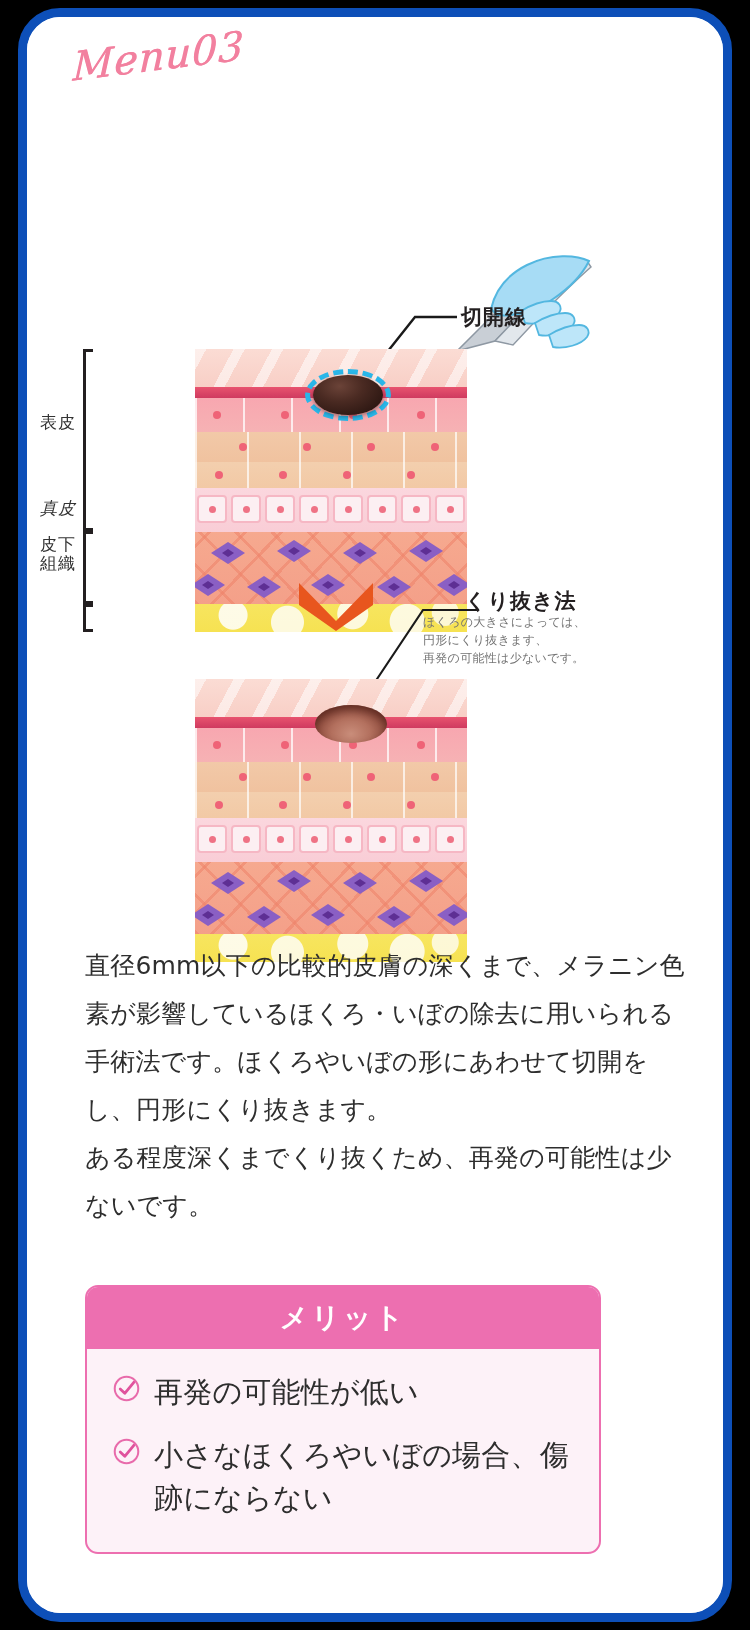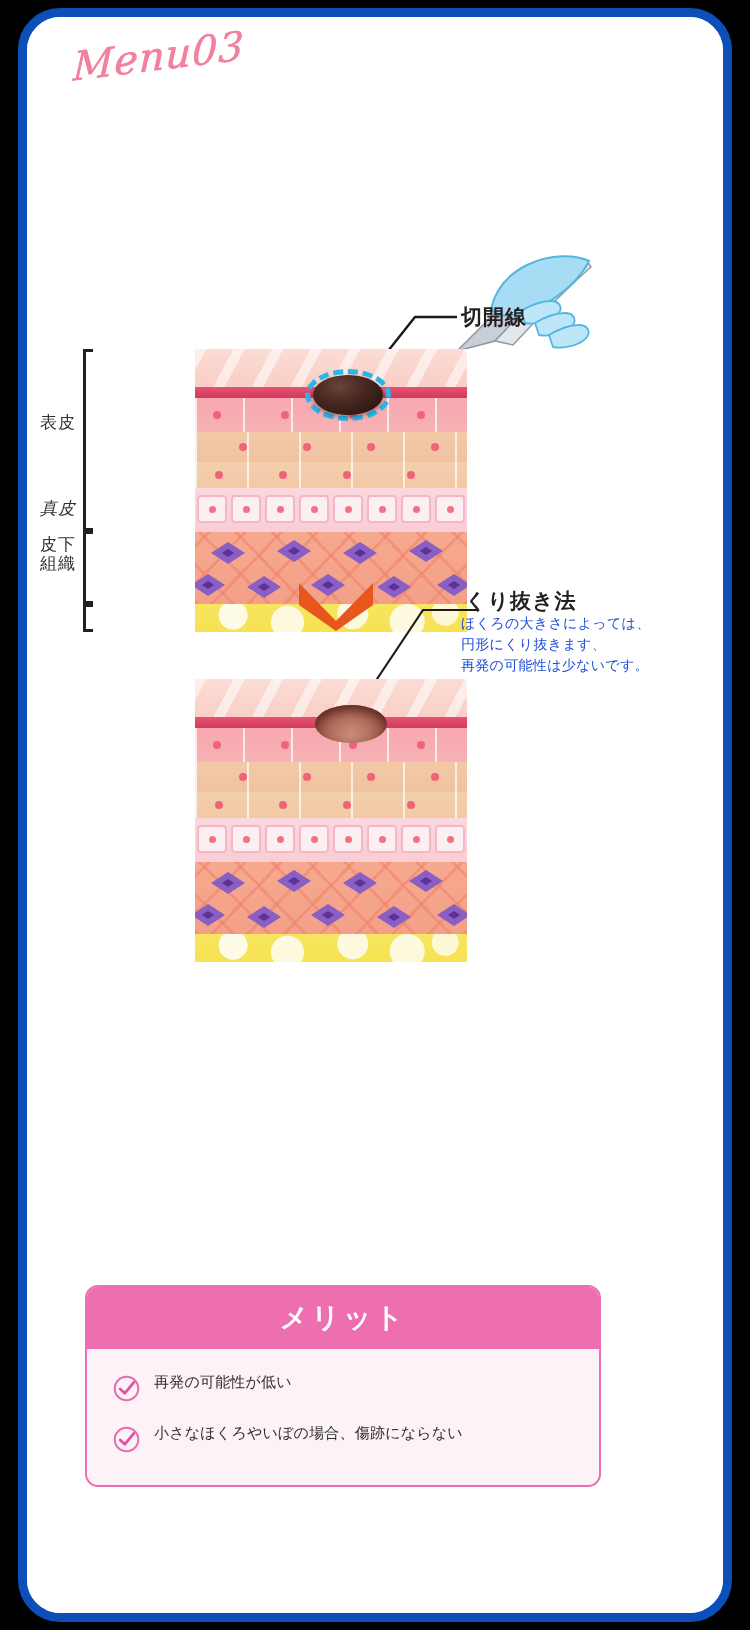--- a/index.html
+++ b/index.html
@@ -215,26 +215,25 @@
     position:absolute;
     font-size:21px;
     font-weight:700;
     color:#231f20;
     letter-spacing:1px;
     white-space:nowrap;
     font-family:"DejaVu Sans","Liberation Sans",sans-serif;
   }
   .callout-body {
     position:absolute;
-    font-size:14px;
-    color:#1d4ed8;
+    font-size:12px;
+    color:#737373;
     line-height:1.5;
     letter-spacing:0.3px;
     font-family:"DejaVu Sans","Liberation Sans",sans-serif;
-    margin-left:38px;
   }
 
   
   .body-text {
     position:absolute;
     left:58px; top:925px;
     width:600px;
     font-size:25px;
     color:#2e2e2e;
     line-height:1.92;
@@ -269,21 +268,21 @@
     margin-bottom:20px;
   }
   .merit-item:last-child { margin-bottom:6px; }
   .check-icon {
     flex:0 0 auto;
     width:27px; height:27px;
     margin-right:14px;
     margin-top:4px;
   }
   .merit-text {
-    font-size:15px;
+    font-size:29px;
     color:#2e2e2e;
     line-height:1.48;
     letter-spacing:0.2px;
     font-family:"DejaVu Sans","Liberation Sans",sans-serif;
   }
 </style>
 </head>
 <body>
 
 <div id="page">
@@ -428,20 +427,24 @@
           <div class="diamond" style="left:116px; top:42px;"></div>
           <div class="diamond" style="left:182px; top:44px;"></div>
           <div class="diamond" style="left:242px; top:42px;"></div>
         </div>
         <div class="layer-fat" style="left:168px; top:717px; width:272px; height:28px;"></div>
 
         <div class="crater" style="left:288px; top:488px; width:72px; height:38px;"></div>
 
       </div>
 
+      <div class="body-text">
+        <p>直径6mm以下の比較的皮膚の深くまで、メラニン色素が影響しているほくろ・いぼの除去に用いられる手術法です。ほくろやいぼの形にあわせて切開をし、円形にくり抜きます。</p>
+        <p>ある程度深くまでくり抜くため、再発の可能性は少ないです。</p>
+      </div>
 
       <div class="merit-box">
         <div class="merit-head">
           <span class="merit-head-text">メリット</span>
         </div>
         <div class="merit-body">
 
           <div class="merit-item">
             <svg class="check-icon" viewBox="0 0 28 28">
               <circle cx="14" cy="14" r="12.2" fill="none" stroke="#e86bab" stroke-width="2.1"></circle>

